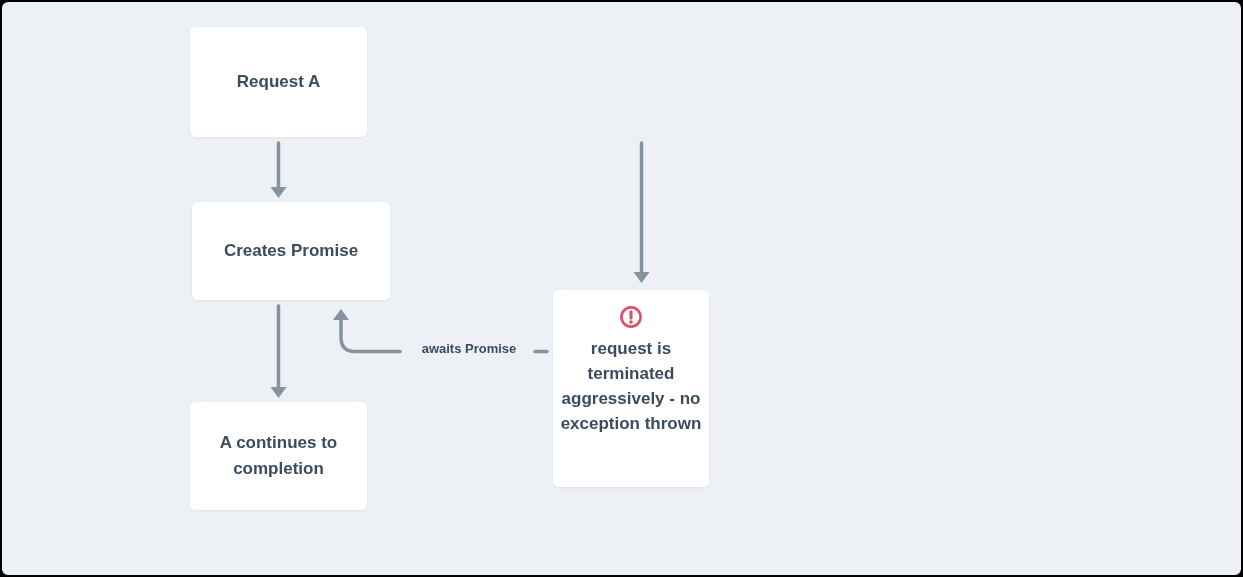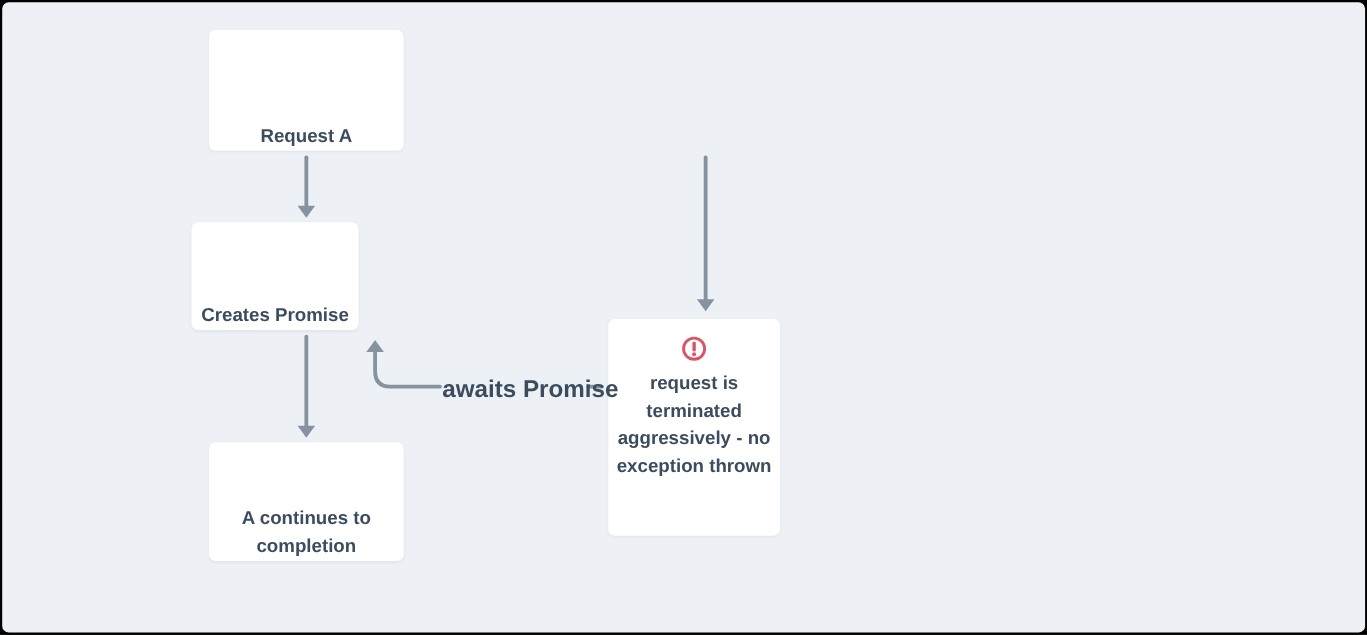--- a/index.html
+++ b/index.html
@@ -23,32 +23,32 @@
     overflow: hidden;
   }
   .node {
     position: absolute;
     background: var(--box, #fff);
     border-radius: 6px;
     box-shadow: 0 1px 3px rgba(30, 50, 80, 0.06);
     display: flex;
     flex-direction: column;
     align-items: center;
-    justify-content: flex-end;
+    justify-content: center;
     color: var(--text, #3b4c5e);
     font-size: 17px;
     font-weight: 600;
     line-height: 26px;
     text-align: center;
   }
   .node .label {
     width: 152px;
   }
   #node-request-a     { left: 188px; top:  25px; width: 177px; height: 110px; }
-  #node-creates       { left: 172px; top: 200px; width: 152px; height:  98px; }
+  #node-creates       { left: 190px; top: 200px; width: 198px; height:  98px; }
   #node-a-continues   { left: 188px; top: 400px; width: 177px; height: 108px; }
   #node-request-b     { left: 551px; top:  25px; width: 177px; height: 110px; }
   #node-terminated    { left: 551px; top: 288px; width: 156px; height: 197px;
                         justify-content: flex-start; padding-top: 0; }
   #node-terminated .alert-icon { margin-top: 15px; height: 24px; }
   #node-terminated .label { margin-top: 7px; line-height: 25px; }
 
   .edges-svg {
     position: absolute;
     left: 0; top: 0;
@@ -66,21 +66,21 @@
     fill: var(--arrow, #8593a1);
     stroke: none;
   }
   .edge-label {
     position: absolute;
     left: 400px;
     top: 339px;
     width: 134px;
     text-align: center;
     color: var(--text, #3b4c5e);
-    font-size: 22px;
+    font-size: 13px;
     font-weight: 600;
     white-space: nowrap;
   }
   .alert-icon svg { display: block; }
   .alert-icon .ring { stroke: var(--alert, #dc5266); fill: none; }
   .alert-icon .bang-stem { stroke: var(--alert, #dc5266); }
   .alert-icon .bang-dot { fill: var(--alert, #dc5266); }
 </style>
 </head>
 <body>

